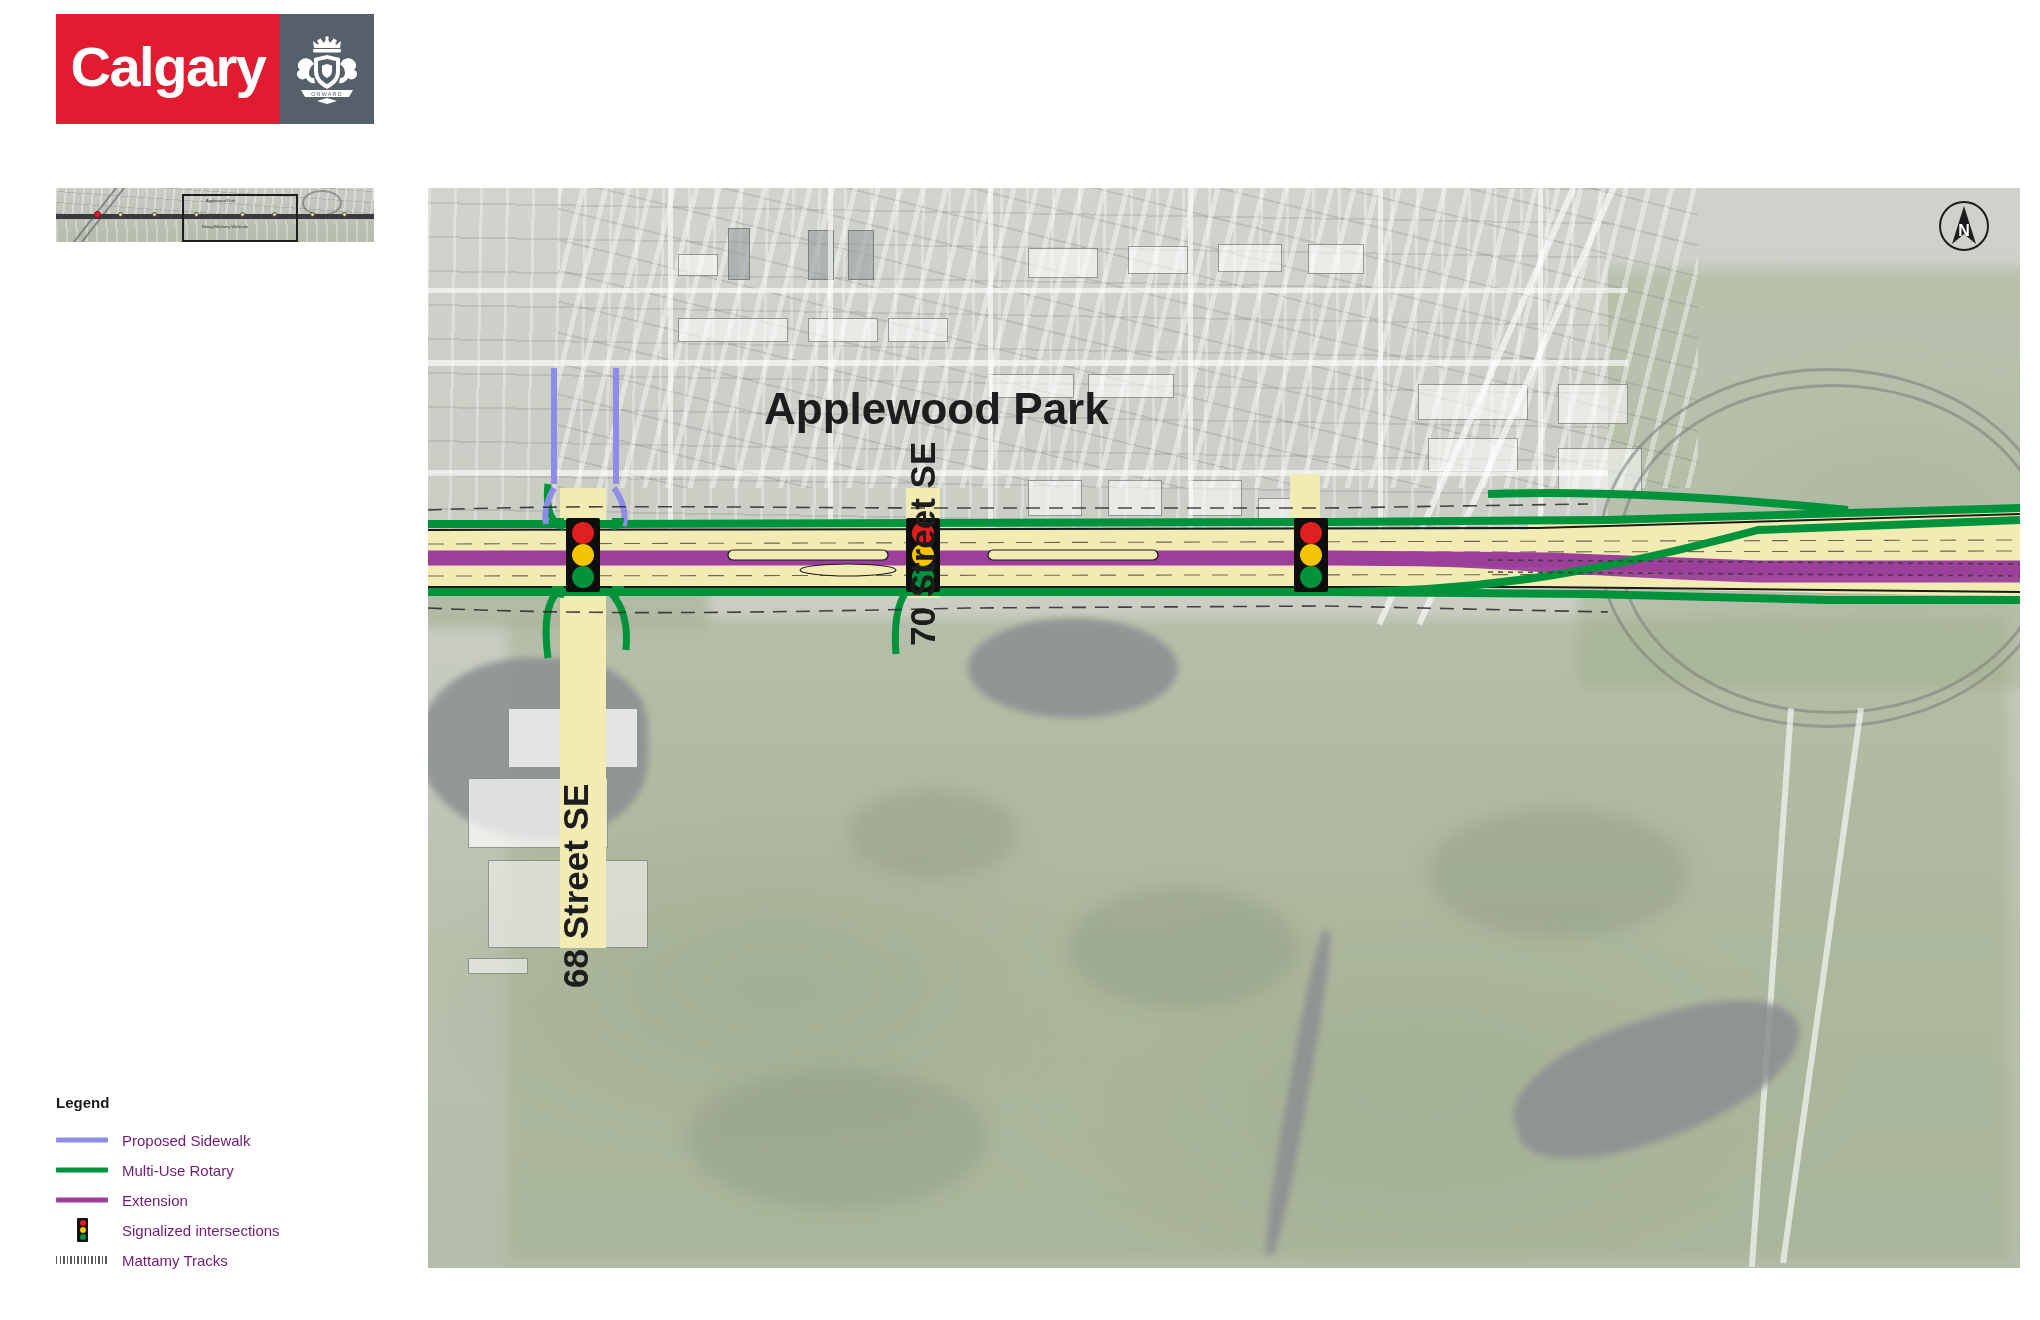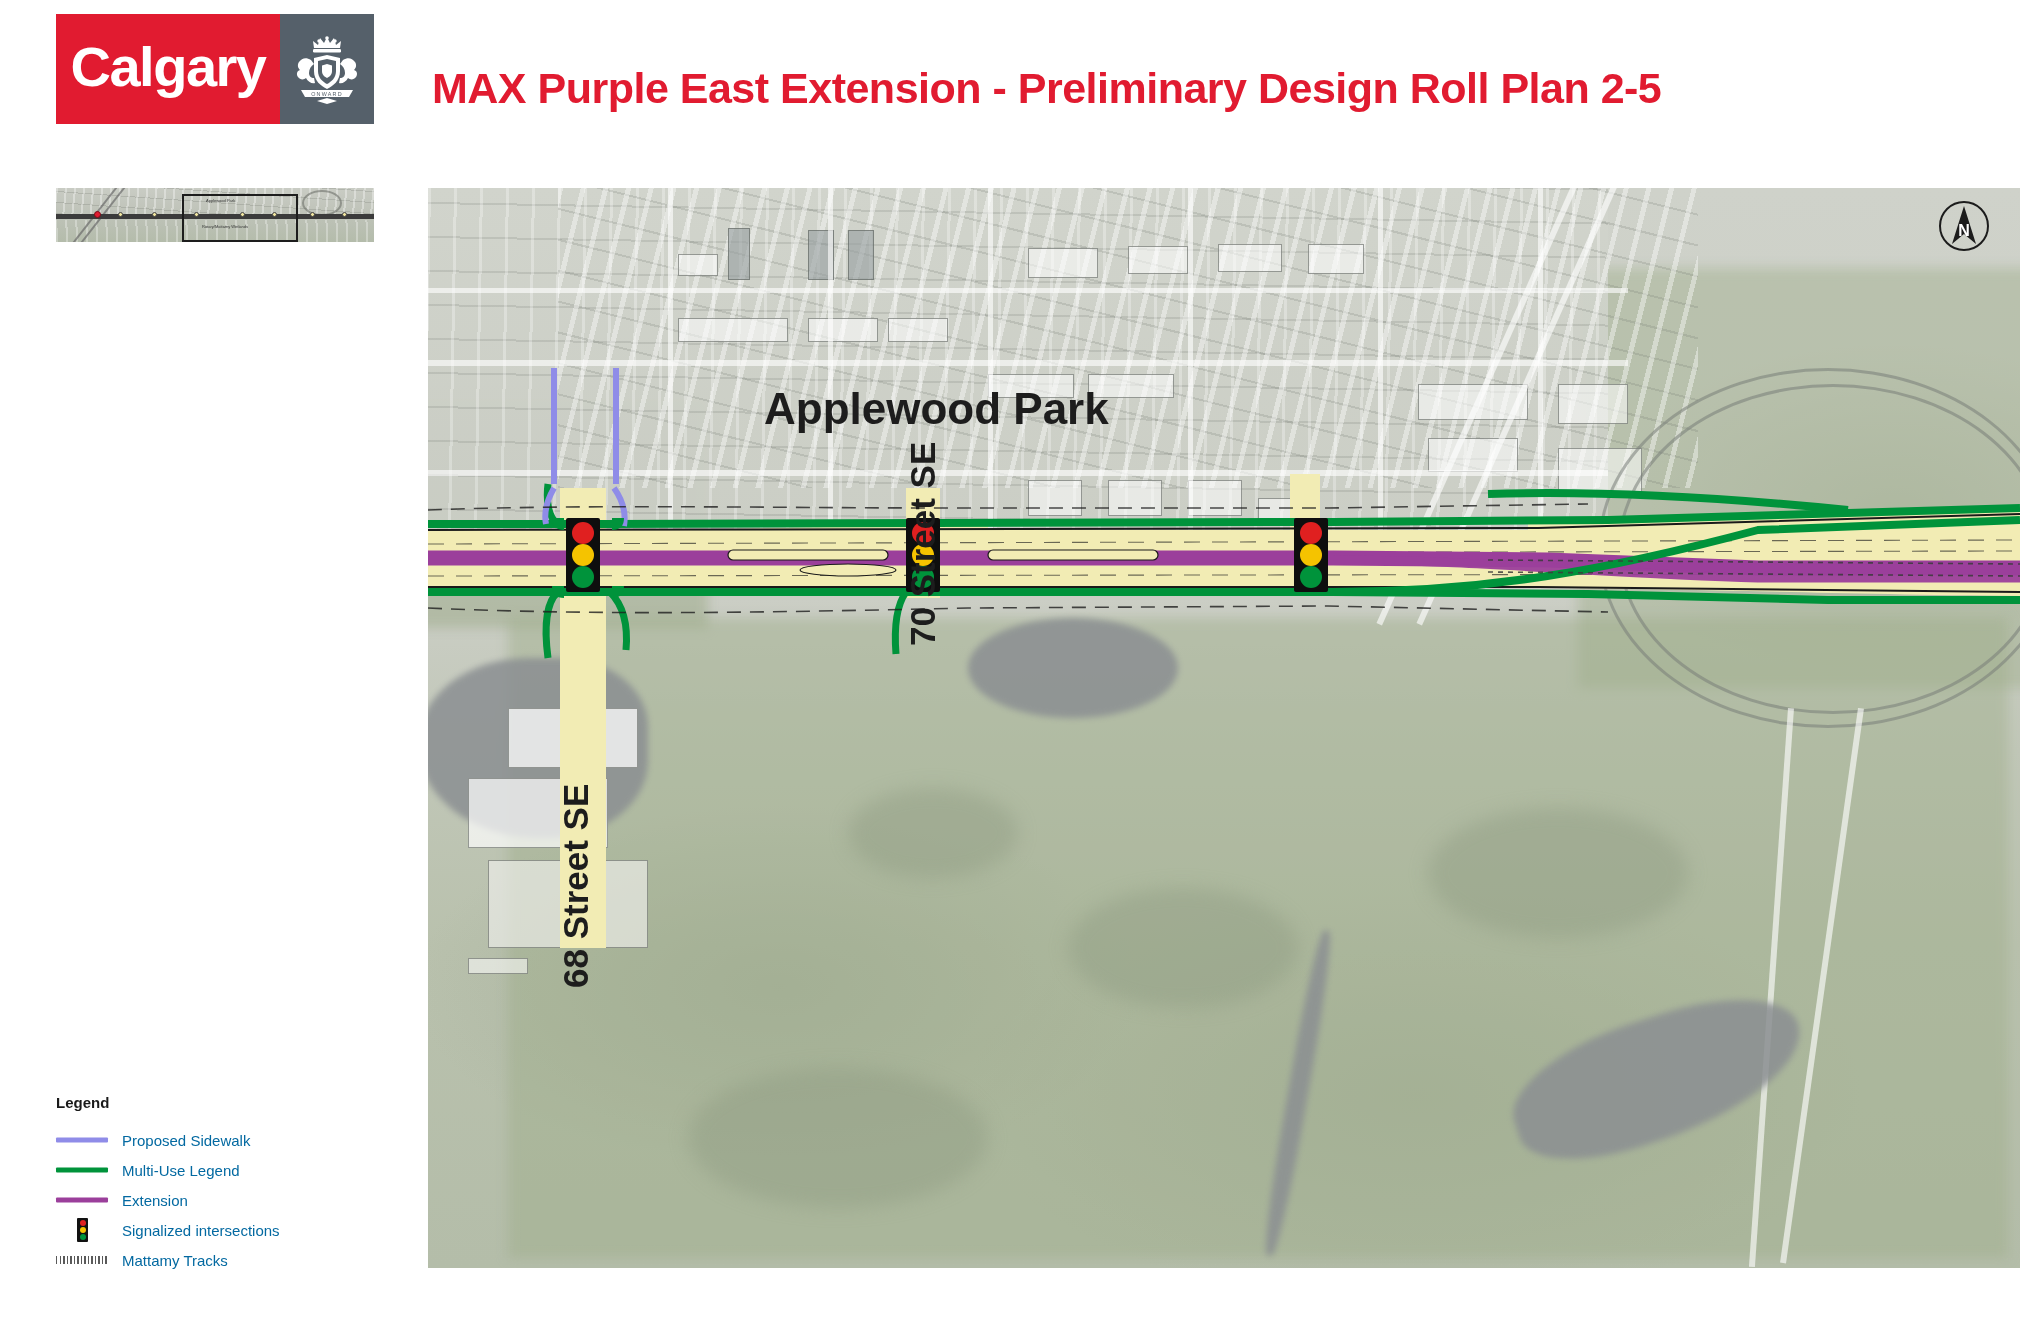--- a/index.html
+++ b/index.html
@@ -62,21 +62,21 @@
   .swatch-rail {
     position:absolute; left:0; top:50%; width:52px; height:8px; transform:translateY(-50%);
     background: repeating-linear-gradient(to right,#5a5a5a 0 1.5px, transparent 1.5px 3.5px);
   }
   .swatch-signal {
     position:absolute; left:21px; top:50%; transform:translateY(-50%);
     width:11px; height:24px; background:#111; display:flex; flex-direction:column;
     align-items:center; justify-content:space-around; padding:1.5px 0; border-radius:1px;
   }
   .swatch-signal i { width:6px; height:6px; border-radius:50%; display:block; }
-  .legend-label { font-size:15px; color:#0369a1; }
+  .legend-label { font-size:15px; color:#701a75; }
 
   
   .map-panel {
     position:absolute; left:428px; top:188px; width:1592px; height:1080px;
     overflow:hidden; background:#c3c6bd;
   }
 
   
   .aerial-base { position:absolute; inset:0;
     background:
@@ -169,21 +169,20 @@
           <path d="M38 27 l9 2 v10c0 7-5 11-9 13-4-2-9-6-9-13V29z"></path>
           <text x="38" y="64" font-size="5.4" font-family="Liberation Sans, sans-serif" text-anchor="middle" letter-spacing="1.2" fill="#55606a">ONWARD</text>
         </g>
         <g fill="#ffffff">
           <path d="M38 32 l5 1.5 v5.5c0 4-3 6-5 7-2-1-5-3-5-7v-5.5z"></path>
         </g>
       </svg>
     </div>
   </div>
 
-  <h1 class="plan-title">MAX Purple East Extension - Preliminary Design Roll Plan 2-5</h1>
 
   <div class="keymap">
     <div class="keymap-imagery">
       <div style="position:absolute;inset:0;background:
            linear-gradient(to bottom,#c9ccc4,#bfc3b9 45%,#b4bcab);"></div>
       <div style="position:absolute;left:0;top:0;width:318px;height:26px;background:
            repeating-linear-gradient(96deg, rgba(255,255,255,.35) 0 2px, transparent 2px 9px),
            repeating-linear-gradient(4deg, rgba(110,114,106,.25) 0 1px, transparent 1px 11px);"></div>
       <div style="position:absolute;left:0;top:32px;width:318px;height:22px;background:
            repeating-linear-gradient(88deg, rgba(255,255,255,.30) 0 2px, transparent 2px 10px);"></div>
@@ -212,21 +211,21 @@
       <span class="legend-swatch">
         <span class="swatch-line" style="background:#8f8ce8;"></span>
       </span>
       <span class="legend-label">Proposed Sidewalk</span>
     </div>
 
     <div class="legend-row">
       <span class="legend-swatch">
         <span class="swatch-line" style="background:#00933b;"></span>
       </span>
-      <span class="legend-label">Multi-Use Legend</span>
+      <span class="legend-label">Multi-Use Rotary</span>
     </div>
 
     <div class="legend-row">
       <span class="legend-swatch">
         <span class="swatch-line" style="background:#9b3f9b;"></span>
       </span>
       <span class="legend-label">Extension</span>
     </div>
 
     <div class="legend-row">

